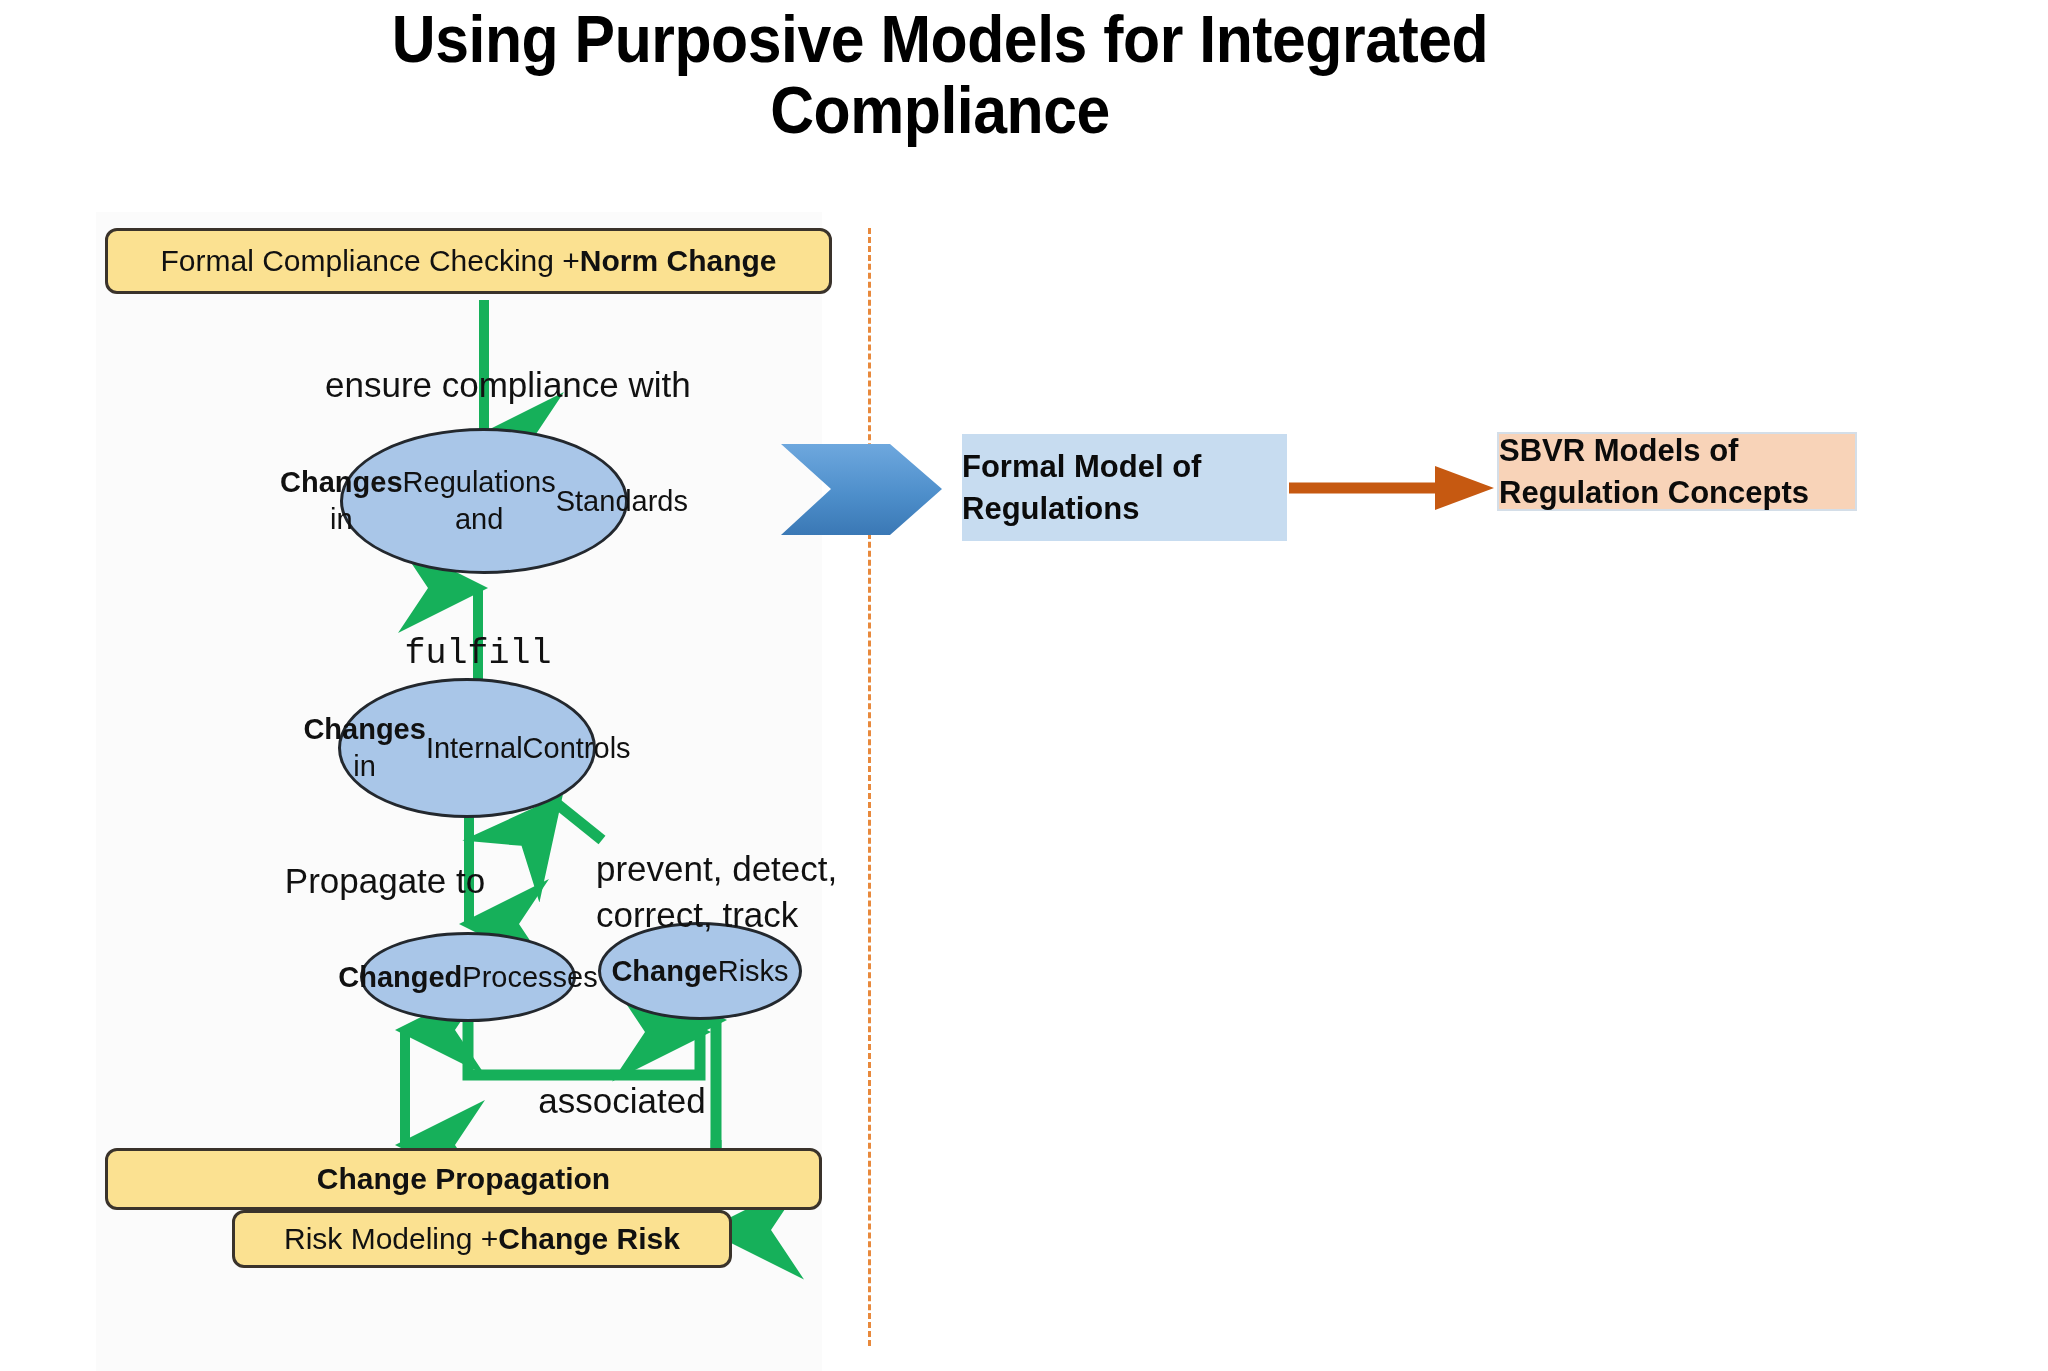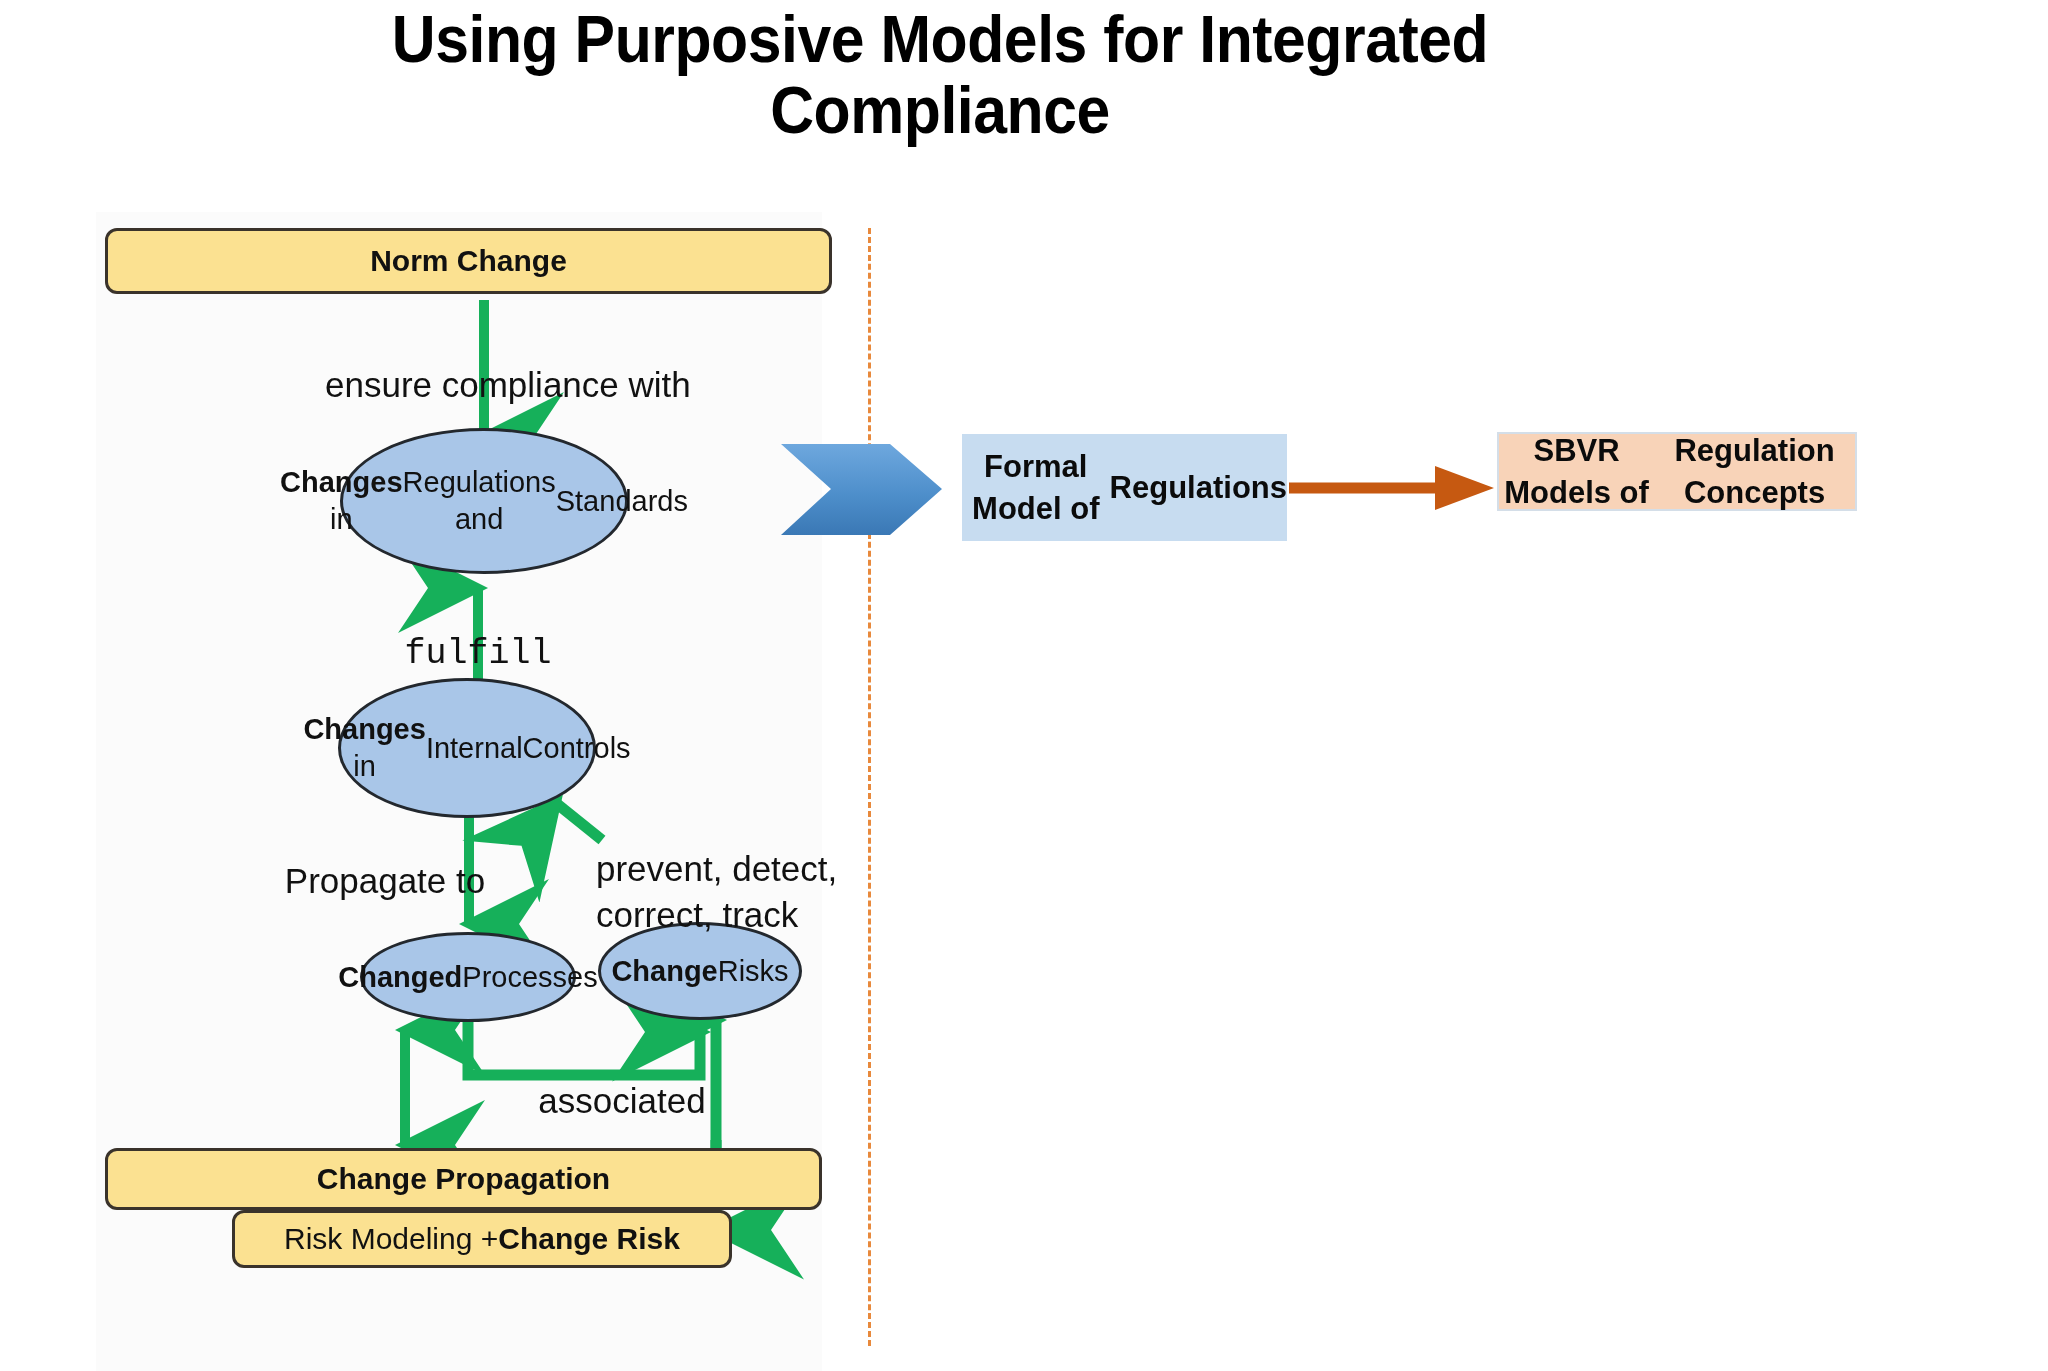--- a/index.html
+++ b/index.html
@@ -109,22 +109,22 @@
     overflow: visible;
   }
   #arrows-left { z-index: 4; }
   #arrows-right { z-index: 3; }
 
   
   .flat-box {
     position: absolute;
     box-sizing: border-box;
     display: flex;
-    flex-direction: row;
-    align-items: center;
+    flex-direction: column;
+    align-items: flex-start;
     justify-content: center;
     font-weight: bold;
     font-size: 31px;
     line-height: 1.35;
     color: #0b0b0b;
     text-align: center;
     z-index: 5;
   }
   #formal-model-box {
     left: 962px; top: 434px; width: 325px; height: 107px;
@@ -199,20 +199,21 @@
     <path d="M781,444 L890,444 L942,489 L890,535 L781,535 L831,489 Z" fill="url(#chevGrad)"></path>
   </g>
 
   <g>
     <line x1="1289" y1="488" x2="1443" y2="488" stroke="#C65911" stroke-width="11"></line>
     <path d="M1435,466 L1494,488 L1435,510 Z" fill="#C65911"></path>
   </g>
 </svg>
 
 <div class="yellow-box" id="top-yellow-box" style="left:105px; top:228px; width:727px; height:66px;">
+  <span>Formal Compliance Checking + </span>
     <b>Norm Change</b>
 </div>
 
 <div class="edge-label" style="left:325px; top:362px; width:330px;">ensure  compliance with</div>
 
 <div class="edge-label" style="left:398px; top:632px; width:160px;font-family:Liberation Mono, monospace;">fulfill</div>
 
 <div class="edge-label" style="left:280px; top:858px; width:210px;">Propagate to</div>
 
 <div class="edge-label" style="left:596px; top:846px; width:230px; text-align:left;">

